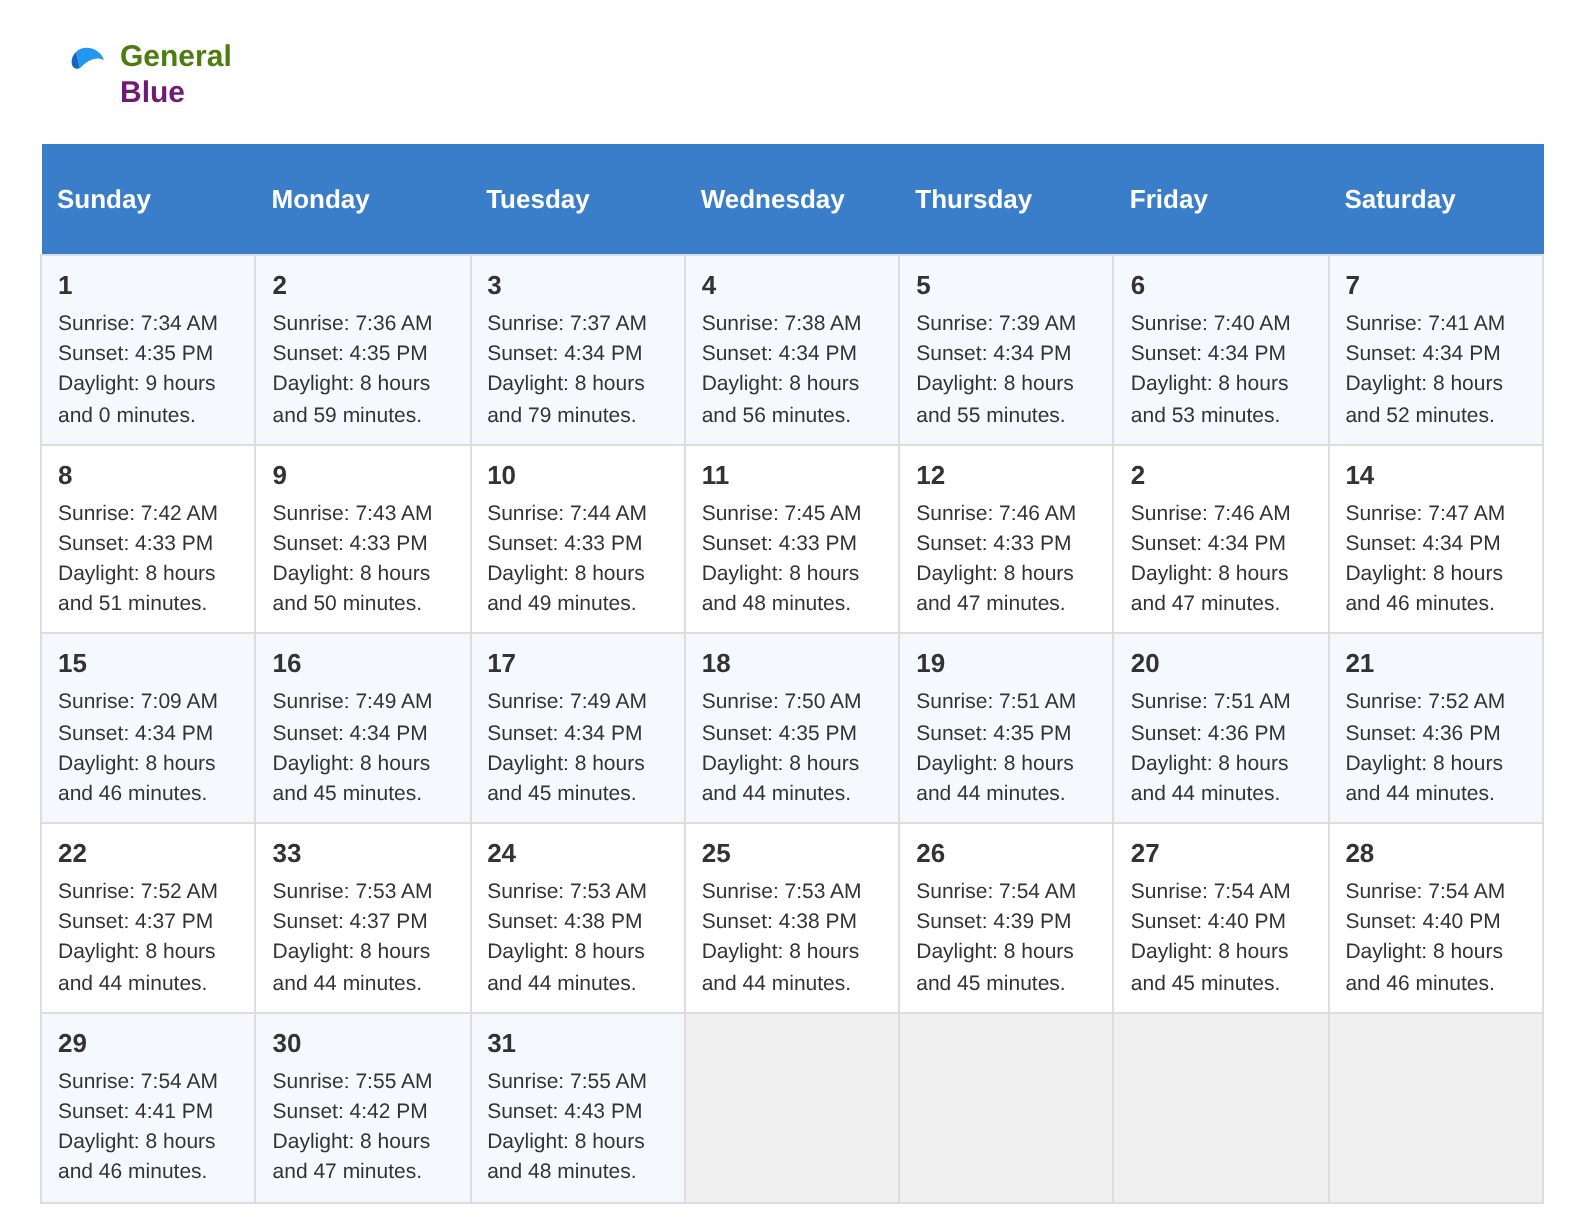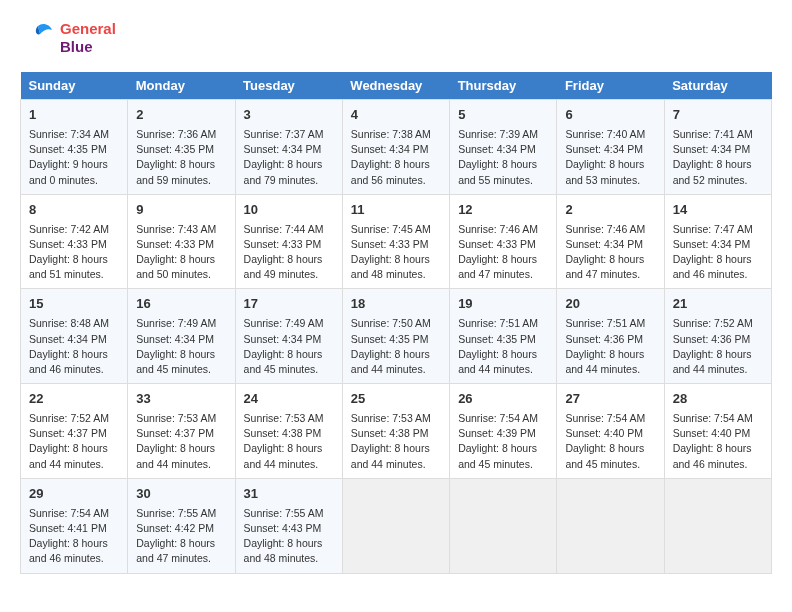--- a/index.html
+++ b/index.html
@@ -35,21 +35,21 @@
     }
     table {
       width: 100%;
       border-collapse: collapse;
       font-size: 11px;
     }
     thead tr th {
       background-color: #3a7dc9;
       color: white;
       text-align: left;
-      padding: 6px 8px;
+      padding: 20px 8px;
       font-size: 13px;
       font-weight: bold;
     }
     tbody tr td {
       vertical-align: top;
       padding: 6px 8px;
       border: 1px solid #ddd;
       width: calc(100% / 7);
       height: 90px;
       color: #333;
@@ -77,21 +77,21 @@
 
 <div class="header">
   <div class="logo">
   <div style="display:flex;flex-direction:column;align-items:flex-start;">
     <div style="display:flex;align-items:center;gap:4px;">
       <svg width="36" height="36" viewBox="0 0 36 36">
         <path d="M18 6 C22 2 30 4 32 10 C28 8 24 10 20 14 Z" fill="#2196F3"></path>
         <path d="M18 6 C14 10 16 16 20 14" fill="#1565C0"></path>
       </svg>
       <div>
-        <div style="font-size:15px;font-weight:bold;color:#ef4444;line-height:1.2;">General</div>
+        <div style="font-size:15px;font-weight:bold;color:#4d7c0f;line-height:1.2;">General</div>
         <div style="font-size:15px;font-weight:bold;color:#701a75;line-height:1.2;">Blue</div>
       </div>
     </div>
   </div>
 </div>
   <div class="title-block">
     <div class="month-title"></div>
     <div class="location"></div>
   </div>
 </div>
@@ -207,21 +207,21 @@
           <span class="day-num">14</span>
           <div>Sunrise: 7:47 AM</div>
           <div>Sunset: 4:34 PM</div>
           <div>Daylight: 8 hours</div>
           <div>and 46 minutes.</div>
         </td>
       </tr>
       <tr>
         <td>
           <span class="day-num">15</span>
-          <div>Sunrise: 8:48 AM</div>
+          <div>Sunrise: 7:09 AM</div>
           <div>Sunset: 4:34 PM</div>
           <div>Daylight: 8 hours</div>
           <div>and 46 minutes.</div>
         </td>
         <td>
           <span class="day-num">16</span>
           <div>Sunrise: 7:49 AM</div>
           <div>Sunset: 4:34 PM</div>
           <div>Daylight: 8 hours</div>
           <div>and 45 minutes.</div>

